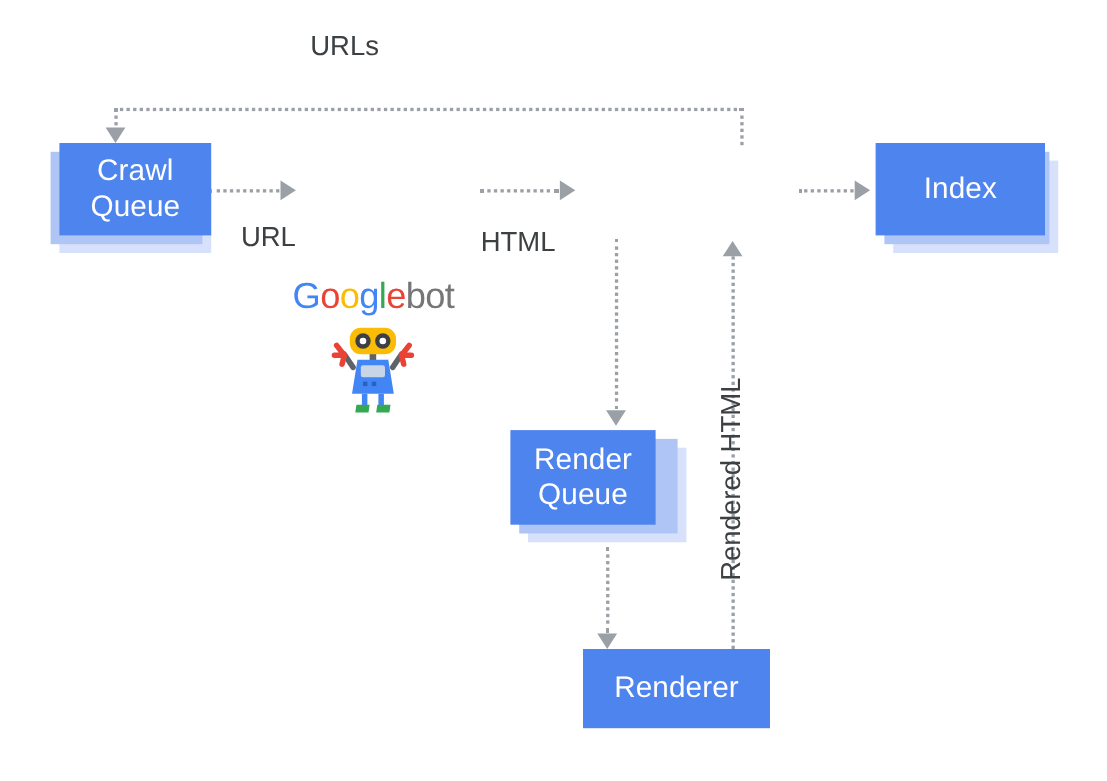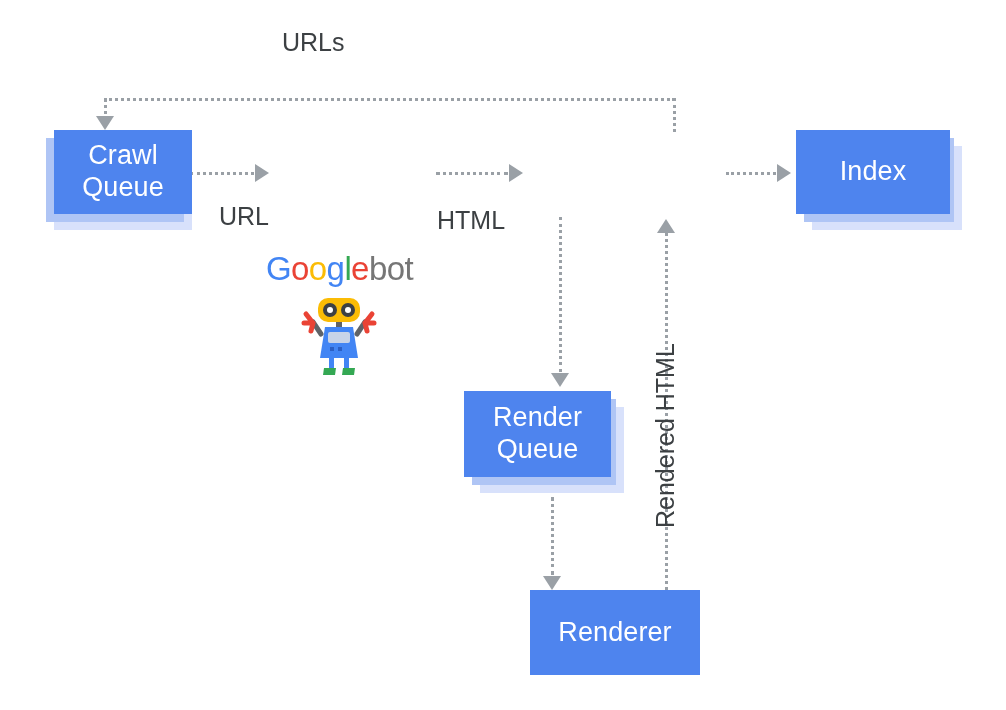--- a/index.html
+++ b/index.html
@@ -144,27 +144,27 @@
 
   <div class="stack-l2" style="left:812px; top:146px; width:150px; height:84px;"></div>
   <div class="stack-l1" style="left:804px; top:138px; width:150px; height:84px;"></div>
   <div class="node" style="left:796px; top:130px; width:154px; height:84px;">Index</div>
 
   <div class="dotline-v" style="left:559px; top:217px; height:155px;"></div>
   <div class="arrow arrow-down" style="left:551px; top:373px;"></div>
 
   <div class="stack-l2" style="left:480px; top:407px; width:144px; height:86px;"></div>
   <div class="stack-l1" style="left:472px; top:399px; width:144px; height:86px;"></div>
-  <div class="node" style="left:464px; top:391px; width:147px; height:86px;">Render
+  <div class="node" style="left:464px; top:391px; width:132px; height:86px;">Render
 Queue</div>
 
   <div class="dotline-v" style="left:551px; top:497px; height:78px;"></div>
   <div class="arrow arrow-down" style="left:543px; top:576px;"></div>
 
-  <div class="node" style="left:530px; top:590px; width:170px; height:85px;">Renderer</div>
+  <div class="node" style="left:530px; top:590px; width:170px; height:72px;">Renderer</div>
 
   <div class="dotline-v" style="left:665px; top:233px; height:357px;"></div>
   <div class="arrow arrow-up" style="left:657px; top:219px;"></div>
   <div class="edge-label vertical" style="left:653px; top:528px;">Rendered HTML</div>
 
   <div id="googlebot" style="left:266px; top:250px;">
     <div class="gb-word">
       <span class="gb-blue">G</span><span class="gb-red">o</span><span class="gb-yellow">o</span><span class="gb-blue">g</span><span class="gb-green">l</span><span class="gb-red">e</span><span class="gb-gray">bot</span>
     </div>
 

